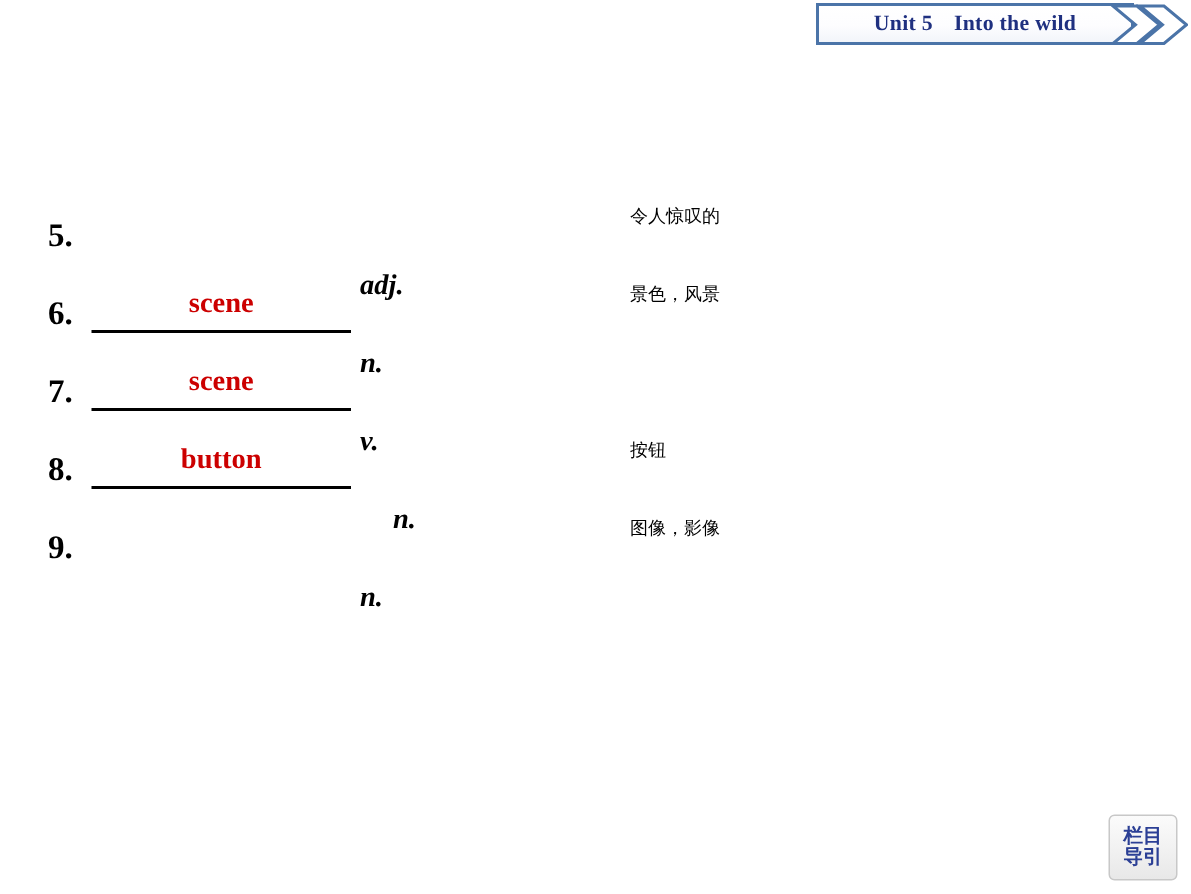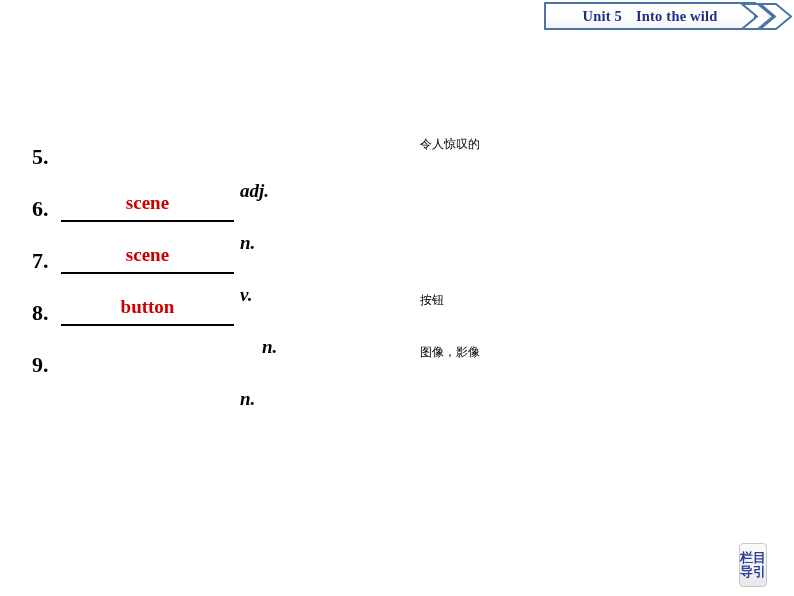--- a/index.html
+++ b/index.html
@@ -113,21 +113,21 @@
     color: #000000;
     font-family: Liberation Mono, monospace;
     white-space: nowrap;
   }
 
   
   #nav-button {
     position: absolute;
     left: 739px;
     top: 543px;
-    width: 28px;
+    width: 46px;
     height: 44px;
     box-sizing: border-box;
     border: 1px solid #c8c8c8;
     border-radius: 4px;
     background: linear-gradient(180deg, #fbfbfb 0%, #f0f0f0 60%, #e8e8e8 100%);
     display: flex;
     flex-direction: column;
     align-items: center;
     justify-content: center;
     line-height: 1.05;
@@ -163,20 +163,21 @@
     <div class="pos default-pos">adj.</div>
     <div class="meaning">令人惊叹的</div>
   </div>
 
   <div class="word-row">
     <div class="word-num">6.</div>
     <div class="blank">
       <span class="answer">scene</span>
     </div>
     <div class="pos default-pos">n.</div>
+    <div class="meaning">景色，风景</div>
   </div>
 
   <div class="word-row">
     <div class="word-num">7.</div>
     <div class="blank">
       <span class="answer">scene</span>
     </div>
     <div class="pos default-pos">v.</div>
   </div>
 

